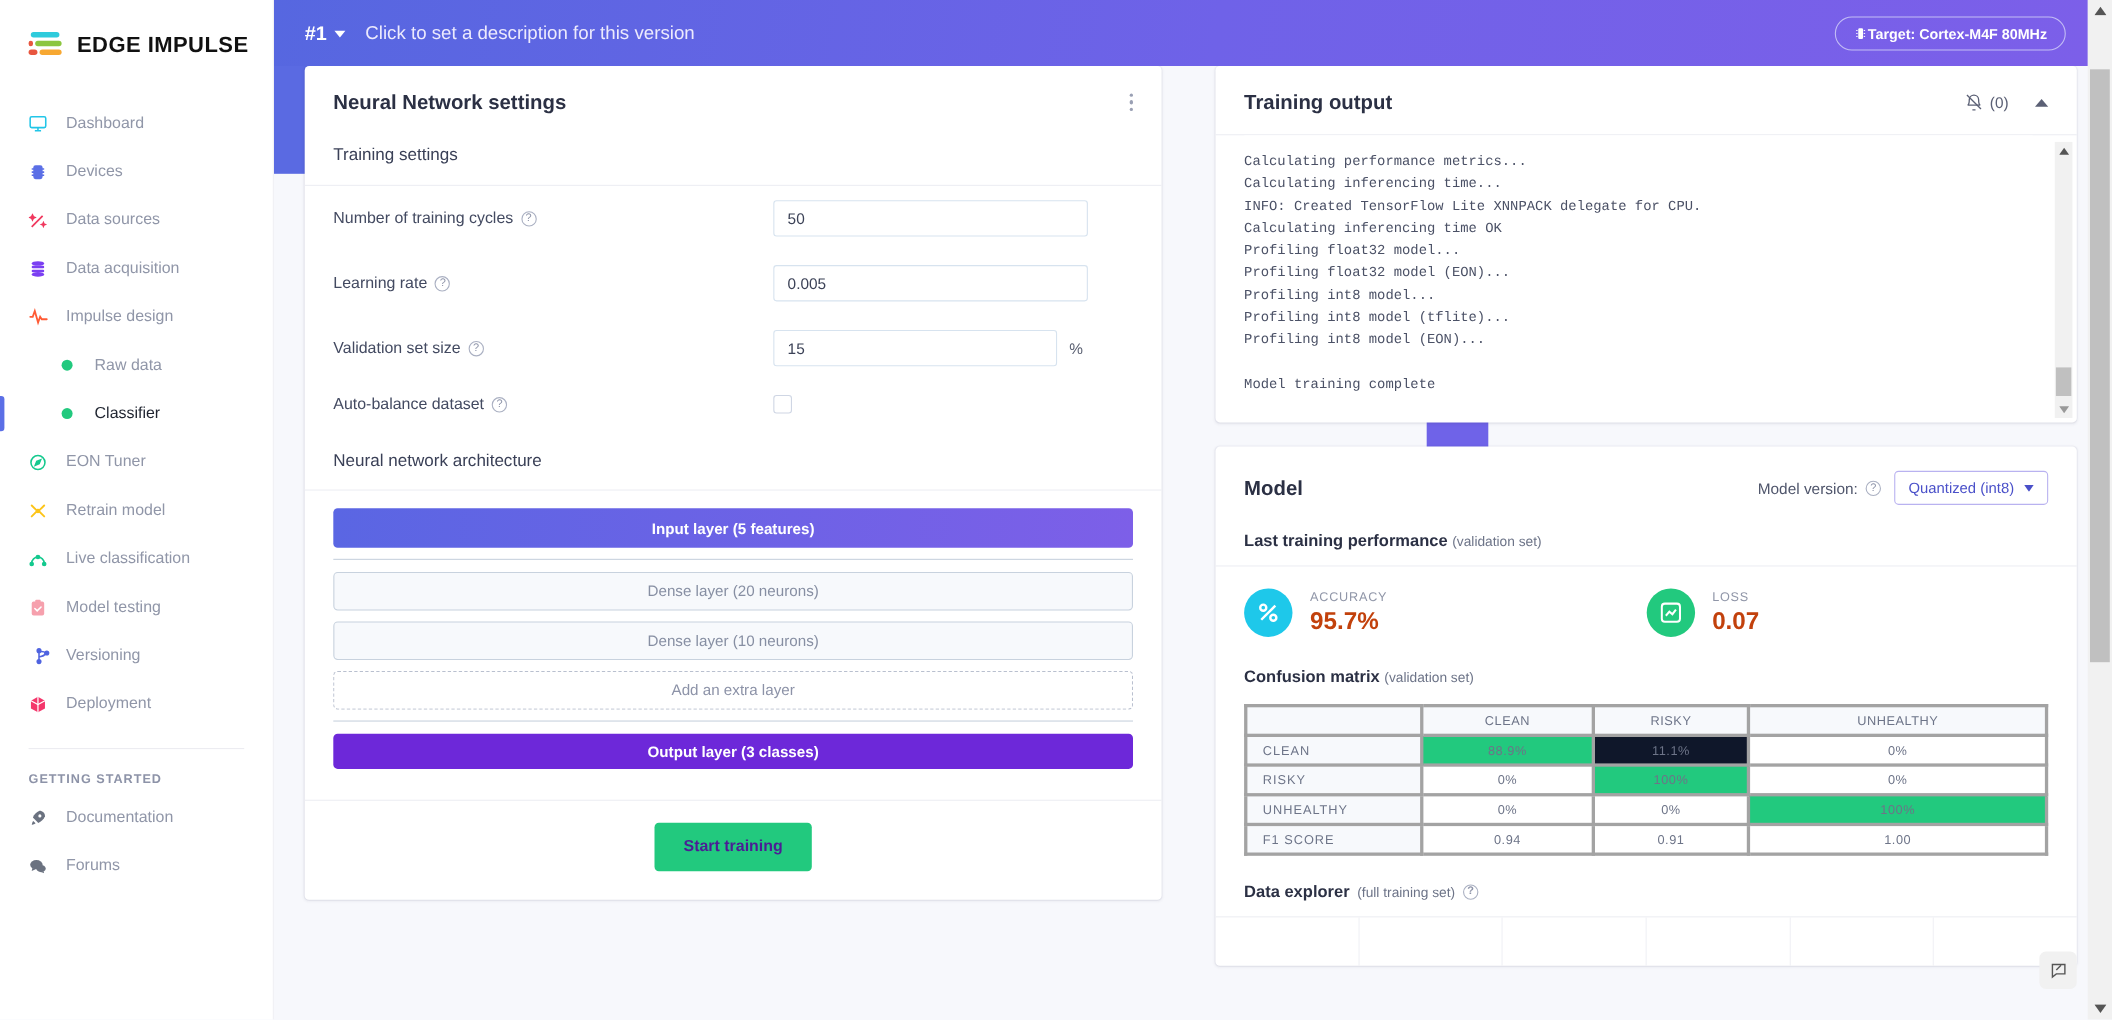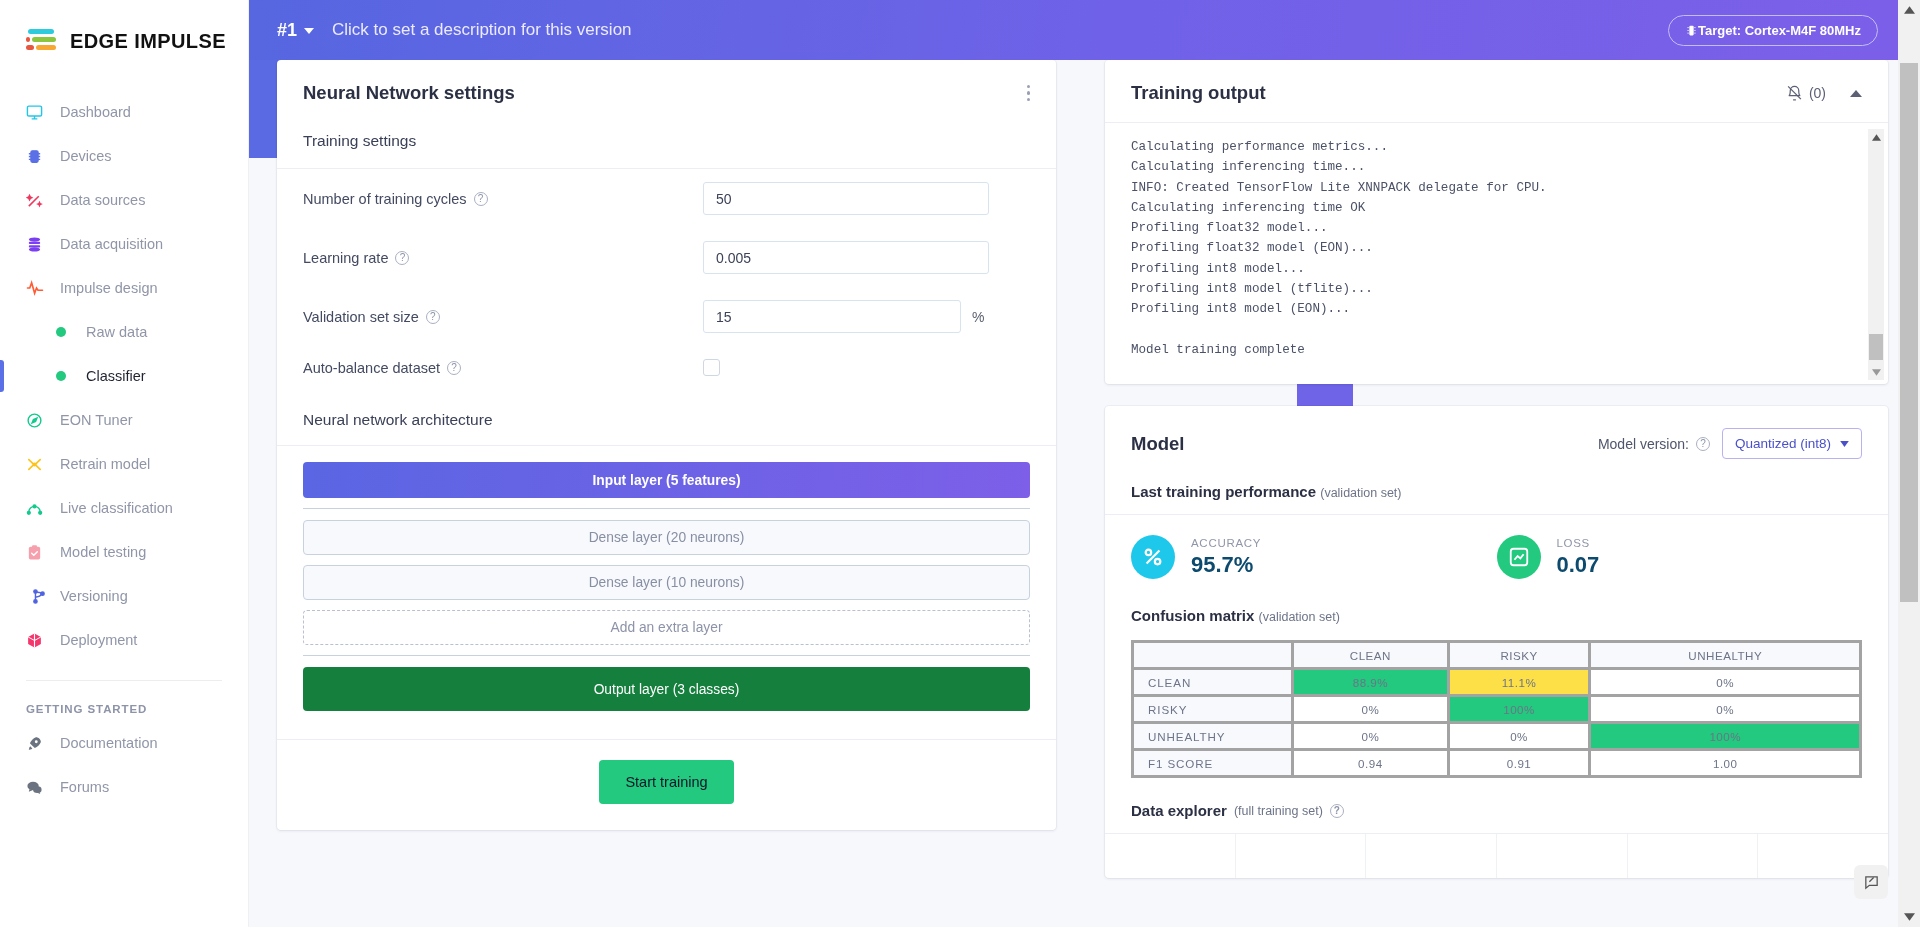--- a/index.html
+++ b/index.html
@@ -112,27 +112,27 @@
 
   .arch-head { padding: 22px 26px 16px 26px; font-size:15.5px; color:#3a4057; font-weight:500;}
   .arch-body { padding: 16px 26px 18px 26px; }
   .layer {
     height:35px; border-radius:4px; display:flex; align-items:center; justify-content:center;
     font-size:13.8px; margin-bottom:10px;
   }
   .layer-input { background: linear-gradient(95deg,#5a66e3 0%, #7d5fe8 100%); color:#fff; font-weight:bold; height:36px;}
   .layer-dense { background:#f7f9fc; border:1px solid #c8d2de; color:#878fa3; cursor:pointer;}
   .layer-add { background:#fff; border:1px dashed #b9c0cf; color:#8d93a8; cursor:pointer;}
-  .layer-output { background:#15803d; color:#fff; font-weight:normal; height:44px;}
+  .layer-output { background:#6d28d9; color:#fff; font-weight:bold; height:32px;}
   .arch-sep { height:1px; background:#c8d2de; margin: 4px 0 11px 0; }
 
   .train-foot { padding: 20px 0 26px 0; display:flex; justify-content:center; }
   .btn-train {
-    background:#22c97e; color:#0f172a; border:none; border-radius:4px;
-    padding: 14px 26px; font-size:14.5px; font-weight:normal; cursor:pointer;
+    background:#22c97e; color:#4c1d95; border:none; border-radius:4px;
+    padding: 14px 26px; font-size:14.5px; font-weight:bold; cursor:pointer;
     font-family:"Liberation Sans",sans-serif;
   }
 
   
   .out-head { display:flex; align-items:center; padding: 22px 26px 18px 26px;}
   .bell-count { margin-left:auto; display:flex; align-items:center; gap:6px; color:#5b6075; font-size:14px; cursor:pointer;}
   .collapse-caret {
     margin-left:24px; width:0;height:0;border-left:6px solid transparent;border-right:6px solid transparent;
     border-bottom:7px solid #5b6075; cursor:pointer;
   }
@@ -155,32 +155,32 @@
   .mv-select {
     margin-left:12px; border:1px solid #b9b2f0; border-radius:4px; color:#4a50c9;
     font-size:13.5px; padding:7px 12px; display:flex; align-items:center; gap:9px; cursor:pointer; background:#fff;
   }
   .sec-label { padding: 8px 26px 14px 26px; font-size:15px; color:#2b3044; font-weight:600;}
   .sec-label small { font-size:12.5px; font-weight:normal; color:#6d7488;}
   .metrics { display:flex; padding: 20px 26px 14px 26px; border-top:1px solid #edeef3; }
   .metric { display:flex; align-items:center; gap:16px; width:50%;}
   .metric .circle { width:44px;height:44px;border-radius:50%;display:flex;align-items:center;justify-content:center;color:#fff;}
   .metric .mlabel { font-size:11.5px; letter-spacing:.7px; color:#9096a8; }
-  .metric .mval { font-size:22px; font-weight:bold; color:#0c4a6e; margin-top:3px;}
+  .metric .mval { font-size:22px; font-weight:bold; color:#c2410c; margin-top:3px;}
 
   table.cm { width: calc(100% - 52px); margin: 2px 26px 0 26px; border-collapse:collapse; }
   table.cm td, table.cm th {
     border:3px solid #a3a3a3; height:27px; text-align:center;
     font-size:11.6px; color:#6d7488; letter-spacing:.5px; font-weight:normal;
   }
   table.cm th.corner { background:#f7f9fc; width:22%; }
   table.cm th.colh { background:#f7f9fc; }
   table.cm td.rowh { background:#f7f9fc; text-align:left; padding-left:14px; letter-spacing:.9px;}
   td.hit { background:#22c97e; color:#fff; font-weight:bold; }
-  td.miss { background:#fde047; color:#e58ba0; }
+  td.miss { background:#0f172a; color:#e58ba0; }
   .explorer { padding: 24px 26px 14px 26px; font-size:15px; color:#2b3044; font-weight:600; display:flex; align-items:center; gap:7px;}
   .explorer small { font-size:12.5px; font-weight:normal; color:#6d7488;}
   .exp-divider { height:1px; background:#edeef3; }
   .exp-grid { height:44px; display:flex; }
   .exp-grid div { flex:1; border-right:1px solid #f0f1f5; }
 
   
   .page-scroll { position:absolute; right:0; top:0; width:22px; height:927px; background:#f1f1f1; z-index:8;}
   .page-scroll .arr { position:absolute; left:0; right:0; height:20px; display:flex; align-items:center; justify-content:center;}
   .page-scroll .arr.up { top:0; } .page-scroll .arr.dn { bottom:0; }

